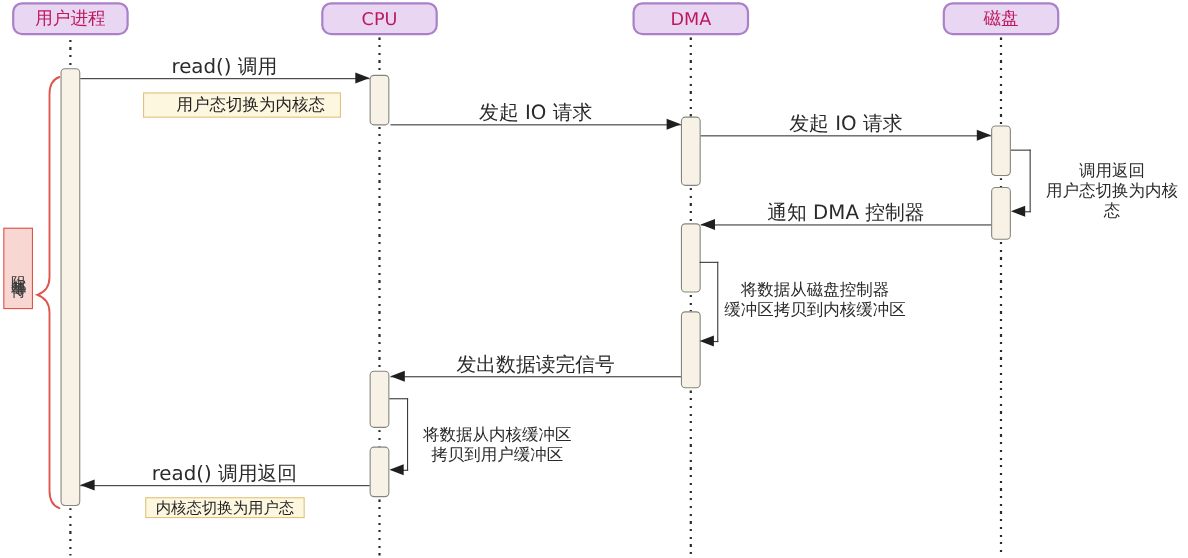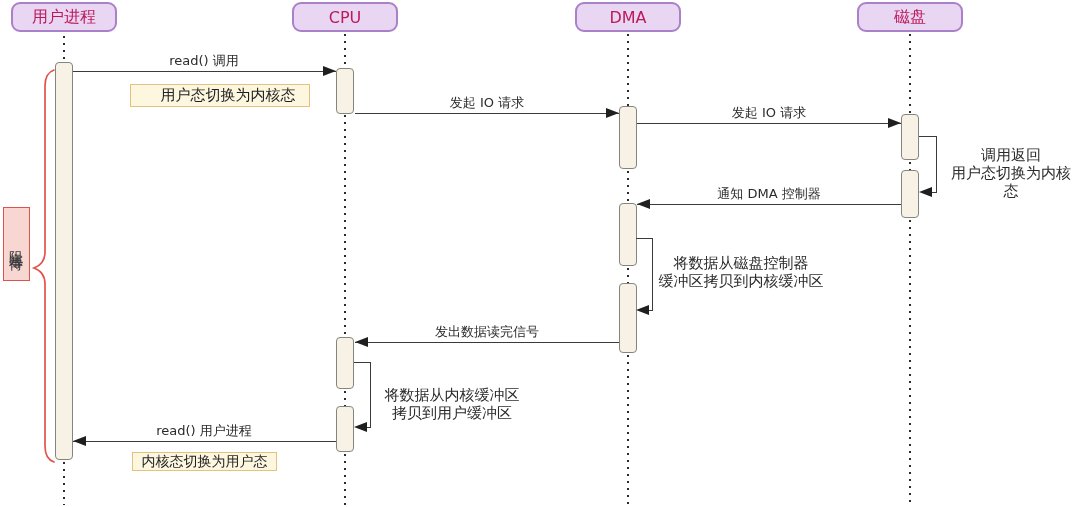--- a/index.html
+++ b/index.html
@@ -22,21 +22,21 @@
     position:absolute;width:18px;background:#f7f2e5;
     border:1.5px solid #85857f;border-radius:4px;box-sizing:border-box;
   }
   .mline{position:absolute;height:0;border-top:1.6px solid #3a3a3a;}
   .vline{position:absolute;width:0;border-left:1.6px solid #3a3a3a;}
   .head-r{position:absolute;width:0;height:0;border-top:5px solid transparent;
     border-bottom:5px solid transparent;border-left:13px solid #1f1f1f;}
   .head-l{position:absolute;width:0;height:0;border-top:5px solid transparent;
     border-bottom:5px solid transparent;border-right:13px solid #1f1f1f;}
   .mlabel{
-    position:absolute;width:200px;text-align:center;font-size:13px;color:#2a2a2a;
+    position:absolute;width:200px;text-align:center;font-size:18px;color:#2a2a2a;
     line-height:18px;white-space:nowrap;
   }
   .slabel{position:absolute;text-align:center;font-size:15px;color:#2a2a2a;line-height:18px;}
   .note{
     position:absolute;background:#fdf7e0;border:1.5px solid #e2c27d;
     display:flex;align-items:center;justify-content:center;
     color:#1f1f1f;box-sizing:border-box;
   }
   .blocking{
     position:absolute;left:3px;top:207px;width:27px;height:74px;
@@ -133,21 +133,21 @@
   <div class="vline" style="left:370px;top:362px;height:66px;"></div>
   <div class="mline" style="left:363px;top:427px;width:8px;"></div>
   <div class="head-l" style="left:354px;top:422px;"></div>
   <div class="slabel" style="left:366px;top:386px;width:172px;">
     <span>将数据从内核缓冲区</span><br>
     <span>拷贝到用户缓冲区</span>
   </div>
 
   <div class="mline" style="left:73px;top:441px;width:263px;"></div>
   <div class="head-l" style="left:73px;top:436px;"></div>
-  <div class="mlabel" style="left:104px;top:422px;">read() 用户进程</div>
+  <div class="mlabel" style="left:104px;top:422px;">read() 调用返回</div>
 
   <div class="note" style="left:132px;top:452px;width:145px;height:19px;font-size:14px;">内核态切换为用户态</div>
 
   <svg class="bracesvg" width="70" height="507" viewBox="0 0 70 507">
     <path d="M54 70 Q45 73 45 86 L45 252 Q45 264 34 268 Q45 272 45 284 L45 446 Q45 459 54 462" fill="none" stroke="#e0544c" stroke-width="1.7" stroke-linecap="round"></path>
   </svg>
   <div class="blocking">阻塞等待</div>
 
 </div>
 

